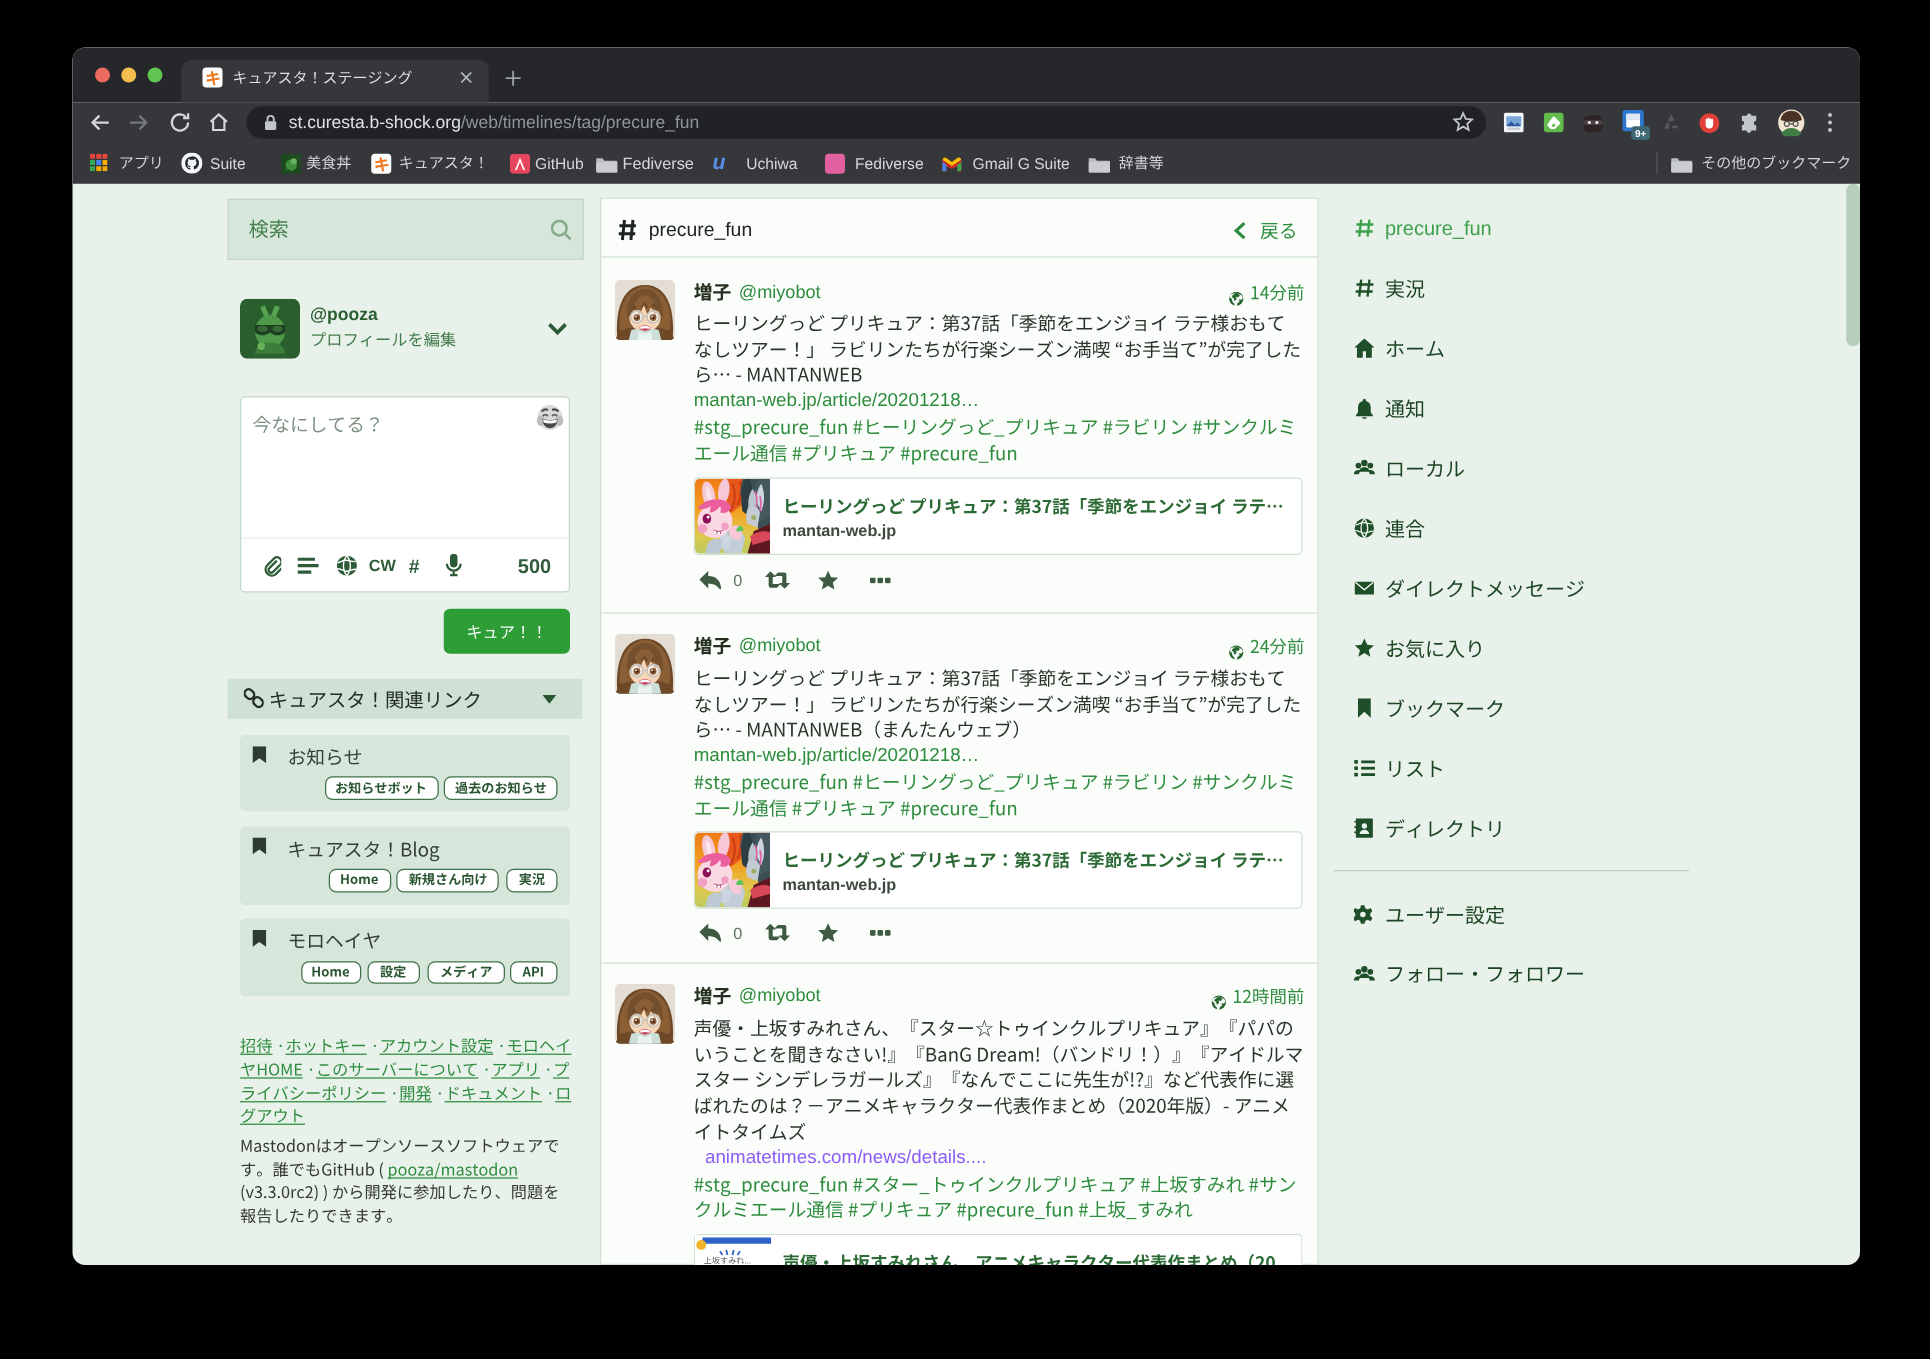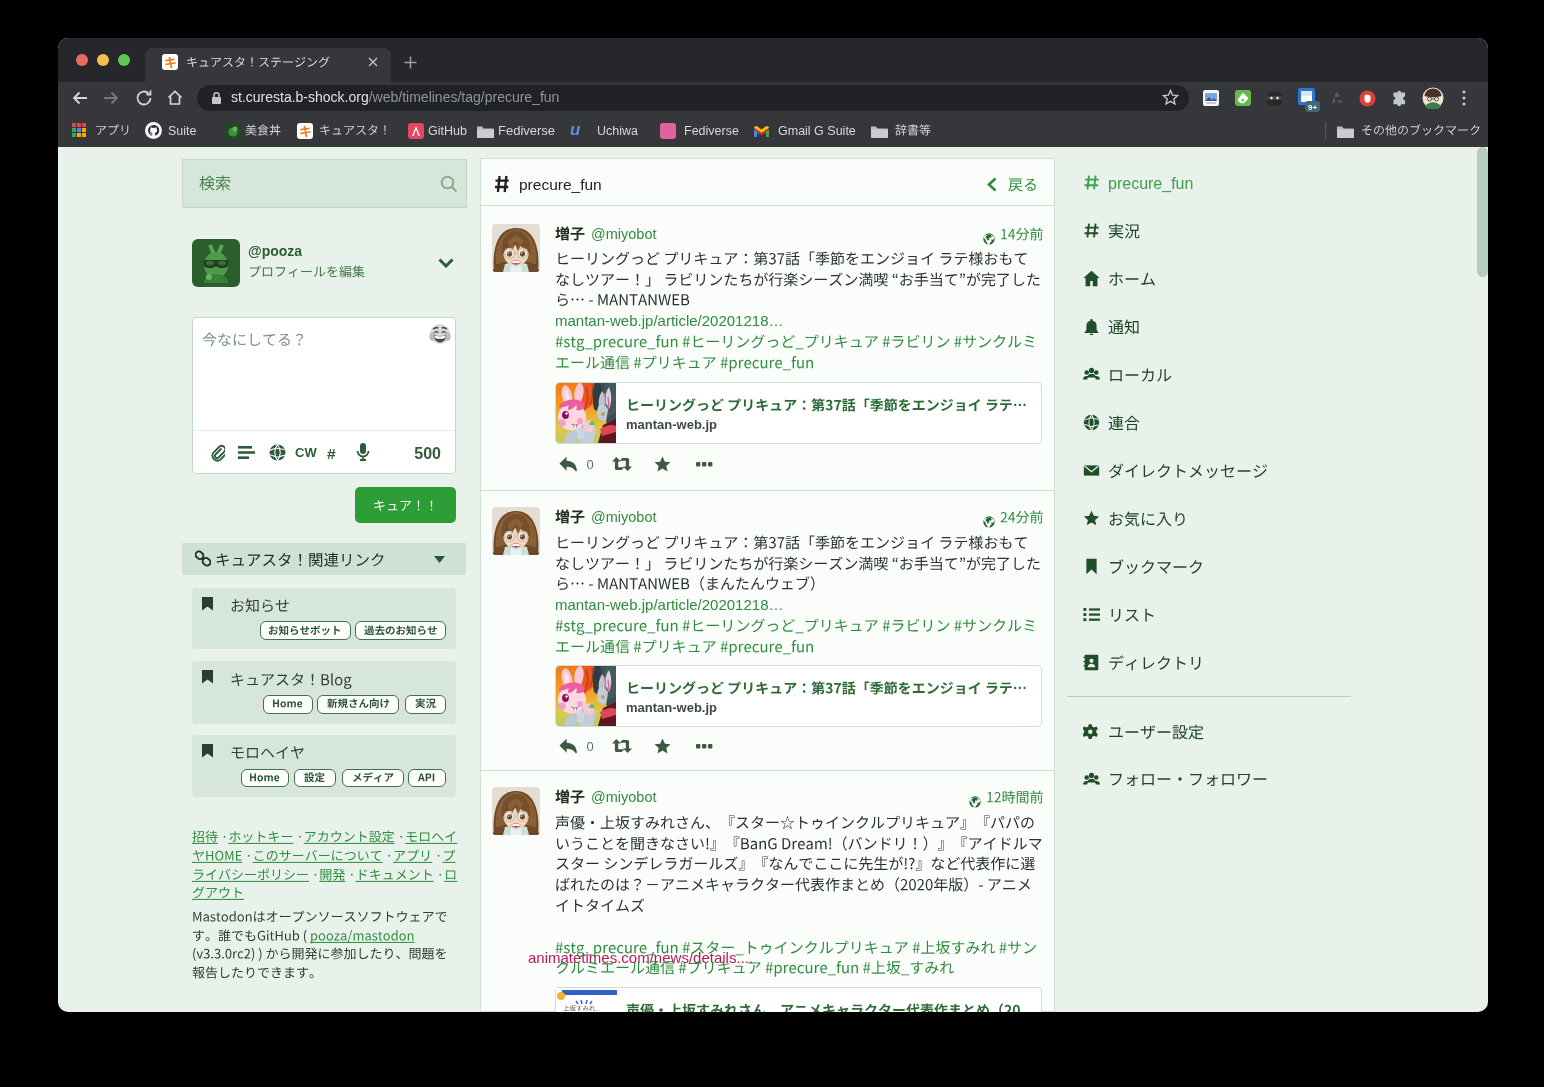--- a/index.html
+++ b/index.html
@@ -1946,21 +1946,21 @@
         <g fill="#2c332c" transform="translate(0,13.20) scale(0.01500,0.01500)">
           <use href="#r30a4" x="0"></use>
           <use href="#r30c8" x="1000"></use>
           <use href="#r30bf" x="2000"></use>
           <use href="#r30a4" x="3000"></use>
           <use href="#r30e0" x="4000"></use>
           <use href="#r30ba" x="5000"></use>
         </g>
       </svg>
     </div>
-<div style="position:absolute;font-family:'Liberation Sans',sans-serif;font-size:15.0px;color:#be185d;line-height:16.8px;white-space:pre;left:470px;top:880.4px;margin-top:32px;">animatetimes.com/news/details....</div>
+<div style="position:absolute;font-family:'Liberation Sans',sans-serif;font-size:15.0px;color:#8b5cf6;line-height:16.8px;white-space:pre;left:506px;top:880.4px;">animatetimes.com/news/details....</div>
 <div style="position:absolute;left:497.0px;top:901.6px">
       <svg width="482.1" height="15.8" style="position:absolute;left:0;top:0;overflow:visible">
         <g fill="#2e8c3e" transform="translate(0,13.20) scale(0.01500,0.01500)">
           <use href="#r0023" x="0"></use>
           <use href="#r0073" x="555"></use>
           <use href="#r0074" x="1023"></use>
           <use href="#r0067" x="1400"></use>
           <use href="#r005f" x="1964"></use>
           <use href="#r0070" x="2523"></use>
           <use href="#r0072" x="3143"></use>

